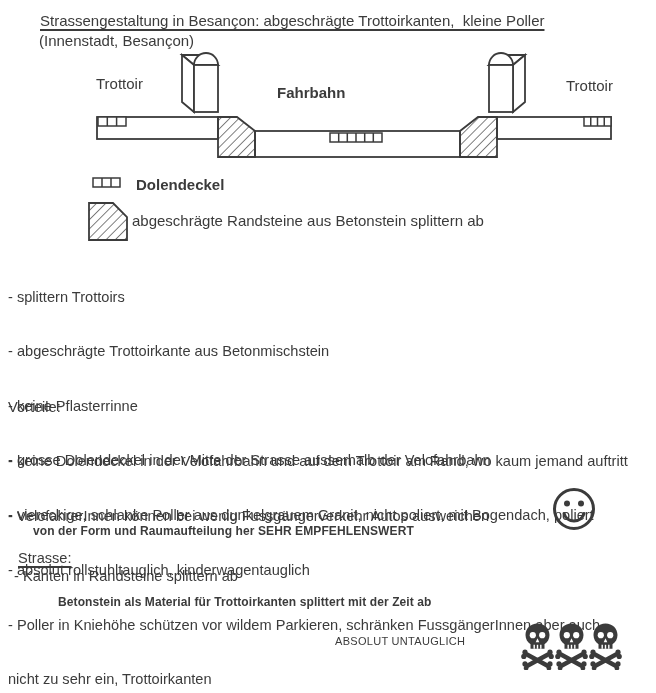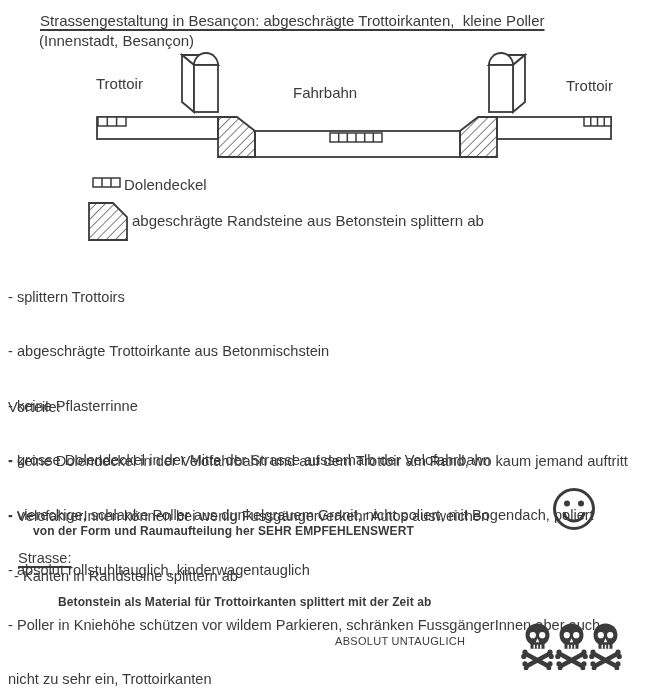--- a/index.html
+++ b/index.html
@@ -102,31 +102,31 @@
     <g>
       <rect x="496" y="69" width="27" height="9"></rect>
       <line x1="502.75" y1="69" x2="502.75" y2="78"></line>
         <line x1="509.5" y1="69" x2="509.5" y2="78"></line>
       <line x1="516.25" y1="69" x2="516.25" y2="78"></line>
     </g>
   </g>
 </svg>
 
 <div class="abs t155" style="left:96px; top:74px;">Trottoir</div>
-<div class="abs t155" style="left:293px; top:83px;">Fahrbahn</div>
+<div class="abs t155" style="left:277px; top:83px;font-weight:bold;">Fahrbahn</div>
 <div class="abs t155" style="left:566px; top:76px;">Trottoir</div>
 
 <svg class="abs" style="left:92px; top:177px;" width="30" height="11" viewBox="0 0 30 11">
   <g fill="#ffffff" stroke="#3b3b3b" stroke-width="1.5">
     <rect x="1" y="1" width="27" height="9"></rect>
     <line x1="10" y1="1" x2="10" y2="10"></line>
       <line x1="19" y1="1" x2="19" y2="10"></line>
   </g>
 </svg>
-<div class="abs t155" style="left:124px; top:175px;">Dolendeckel</div>
+<div class="abs t155" style="left:136px; top:175px;font-weight:bold;">Dolendeckel</div>
 
 <svg class="abs" style="left:88px; top:202px;" width="40" height="39" viewBox="0 0 40 39">
   <path d="M1,1 L25,1 L39,15 L39,38 L1,38 Z" fill="url(#hatch)" stroke="#3b3b3b" stroke-width="1.8"></path>
 </svg>
 <div class="abs t155" style="left:132px; top:211px;">abgeschrägte Randsteine aus Betonstein splittern ab</div>
 
 <div class="abs list" style="left:8px; top:252px;">
   <span class="body-line">- splittern Trottoirs</span>
   <span class="body-line">- abgeschrägte Trottoirkante aus Betonmischstein</span>
   <span class="body-line">- keine Pflasterrinne</span>

